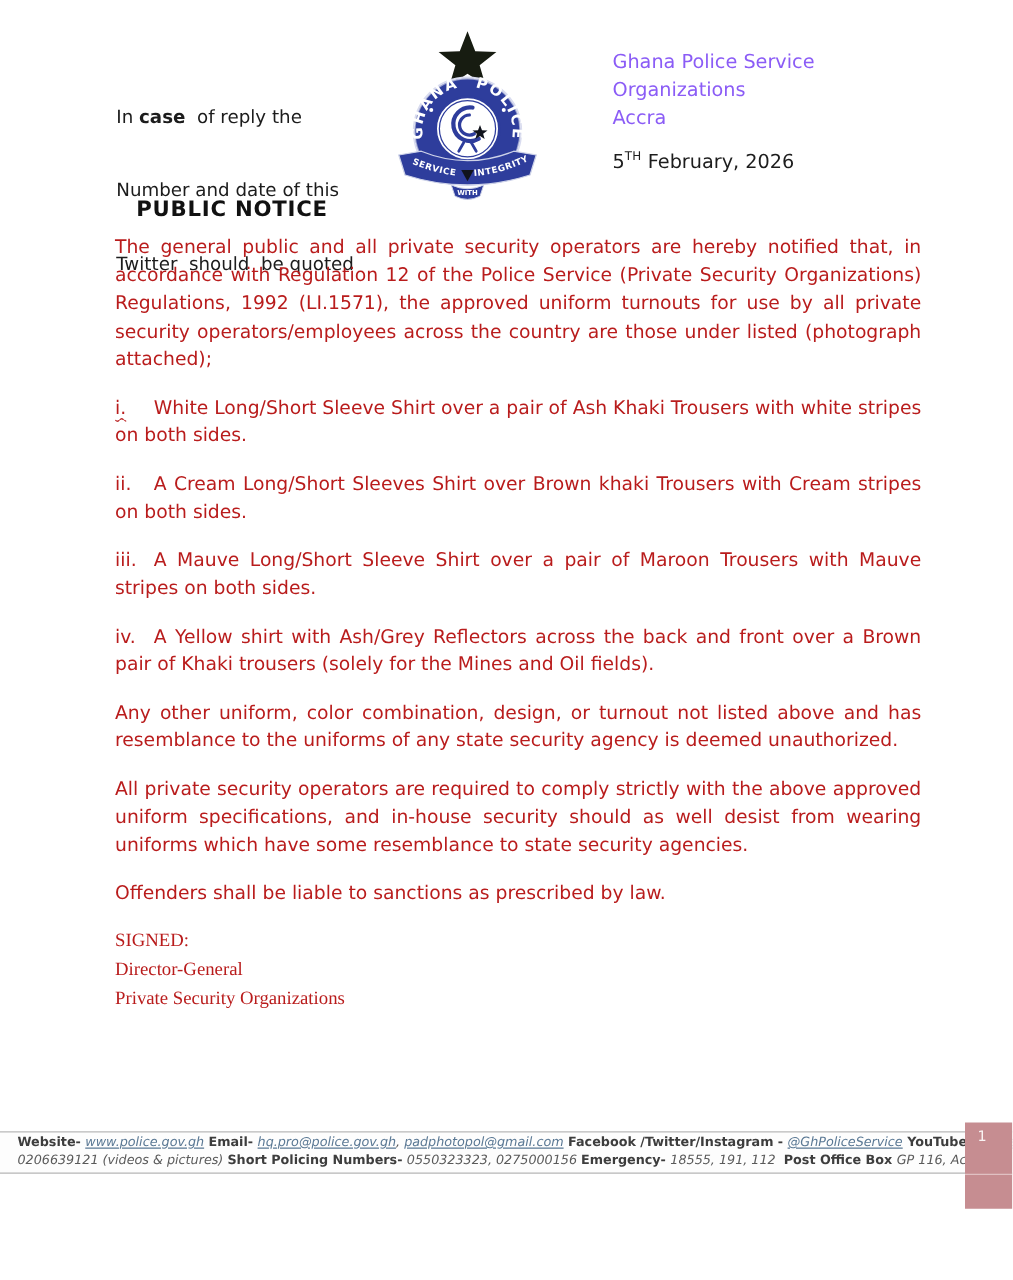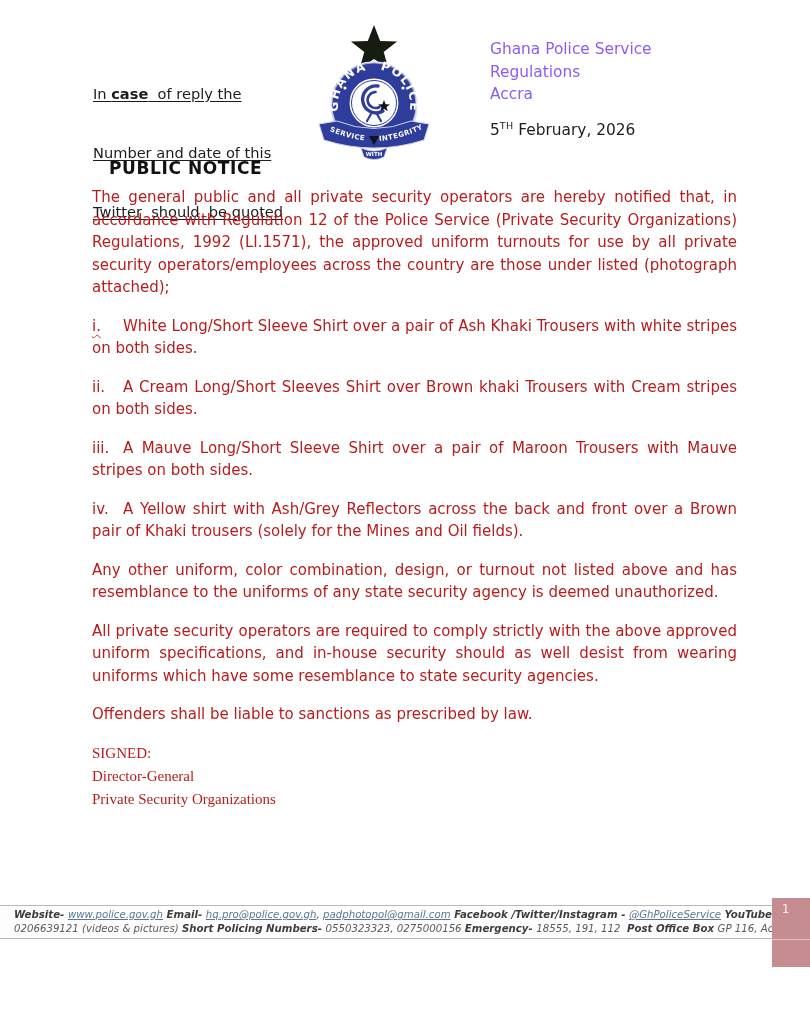--- a/index.html
+++ b/index.html
@@ -11,21 +11,21 @@
     color:#242424;
     overflow:hidden;
   }
 
   
   .reply-note{
     position:absolute;left:93px;top:44px;width:200px;
     font-size:14.6px;line-height:19.8px;color:#1c1c1c;
     white-space:pre-wrap;
   }
-  .reply-note .line{text-decoration:underline;text-underline-offset:2px;margin-top:27px;}
+  .reply-note .line{text-underline-offset:2px;margin-top:27px;}
   .reply-note b{font-weight:bold;}
 
   .logo-wrap{position:absolute;left:311px;top:24px;width:126px;height:138px;}
 
   .address{
     position:absolute;left:490px;top:38px;
     font-size:15.4px;line-height:22.5px;color:#8b5cf6;
   }
   .date-line{
     position:absolute;left:490px;top:120px;
@@ -51,21 +51,21 @@
   
   .footer{
     position:absolute;left:0;top:905px;width:810px;
     border-top:1px solid #b9b9b9;border-bottom:1px solid #b6b6b6;
     padding:2px 0 3px 0;background:#fdfdfd;
   }
   .f-line{
     padding-left:14px;font-size:10.2px;line-height:13.5px;
     white-space:pre;overflow:hidden;
   }
-  .f-label{font-weight:bold;color:#3d3d3d;font-style:italic;}
+  .f-label{font-weight:bold;color:#3d3d3d;}
   .f-plain{font-style:italic;color:#5a5a5a;}
   .f-link{font-style:italic;color:#5a7894;text-decoration:underline;text-underline-offset:1px;}
   .f-wavy{text-decoration:underline;text-decoration-style:wavy;text-decoration-color:#c23b3b;text-decoration-thickness:1px;text-underline-offset:2.5px;}
   .f-wavy .f-link{display:inline;}
 
   .page-num-box{
     position:absolute;left:772px;top:898px;width:38px;height:69px;
     background:#c68d91;
   }
   .page-num-box .sep{position:absolute;left:0;top:41px;width:38px;height:1px;background:rgba(255,255,255,.45);}
@@ -139,21 +139,21 @@
           <textPath href="#banR" startOffset="54%" text-anchor="middle">INTEGRITY</textPath>
         </text>
         <path d="M 50 124 Q 63 130 76 124 L 73 133 Q 63 138 53 133 Z" fill="#2e3d9c" stroke="#cdd2e8" stroke-width=".8"></path>
         <text x="63" y="132" text-anchor="middle" class="crest-arc" font-size="5.5">WITH</text>
       </g>
     </svg>
   </div>
 
   <div class="address">
     <div>Ghana Police Service</div>
-    <div>Regulations</div>
+    <div>Organizations</div>
     <div>Accra</div>
   </div>
   <div class="date-line"><span>5</span><sup>TH</sup><span> February, 2026</span></div>
 
   <h1 class="doc-title">PUBLIC NOTICE</h1>
 
   <div class="body">
     <p>The general public and all private security operators are hereby notified that, in accordance with Regulation 12 of the Police Service (Private Security Organizations) Regulations, 1992 (LI.1571), the approved uniform turnouts for use by all private security operators/employees across the country are those under listed (photograph attached);</p>
 
     <p><span class="marker sp1">i.</span><span>White Long/Short Sleeve Shirt over a pair of Ash Khaki Trousers with white stripes on both sides.</span></p>

